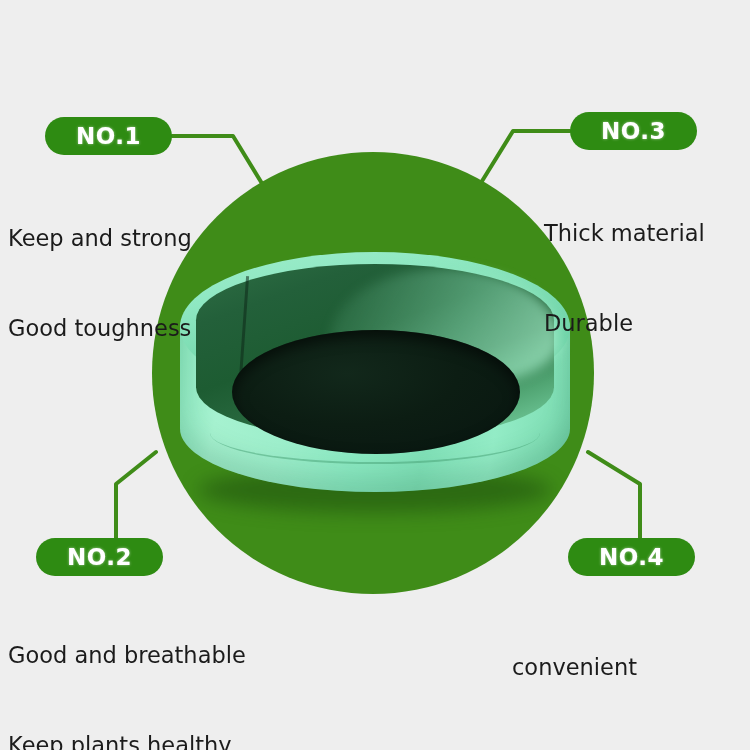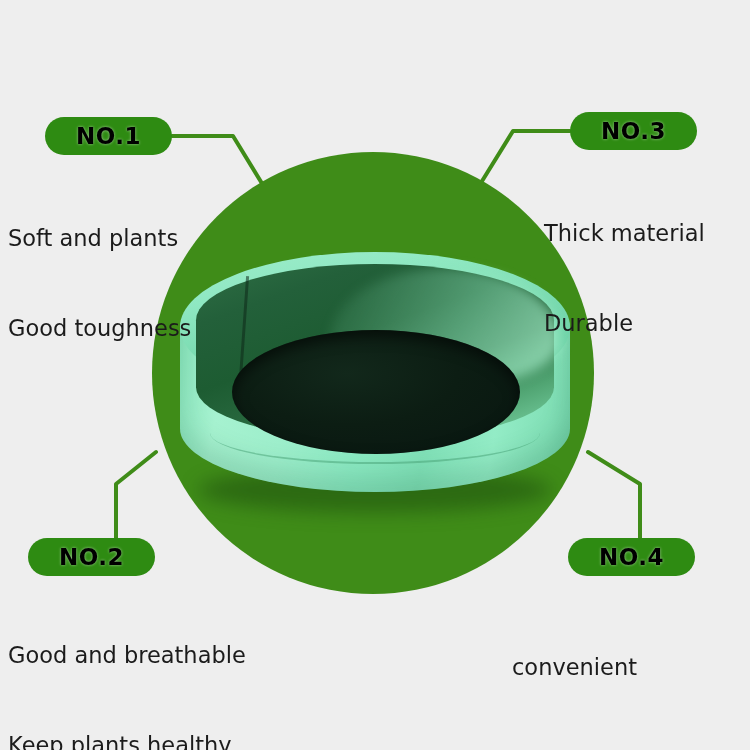--- a/index.html
+++ b/index.html
@@ -161,32 +161,32 @@
     background: rgba(22,66,12,.45);
     filter: blur(9px);
   }
 
   
   .pill {
     position: absolute;
     height: 38px;
     border-radius: 19px;
     background: #2e8b12;
-    color: #000000;
+    color: #ffffff;
     font-size: 23px;
     font-weight: bold;
     letter-spacing: .5px;
     display: flex;
     align-items: center;
     justify-content: center;
     text-shadow: 0 0 3px rgba(255,255,255,.55);
   }
   #pill-1 { left: 45px;  top: 117px; width: 127px; }
   #pill-3 { left: 570px; top: 112px; width: 127px; }
-  #pill-2 { left: 28px;  top: 538px; width: 127px; }
+  #pill-2 { left: 36px;  top: 538px; width: 127px; }
   #pill-4 { left: 568px; top: 538px; width: 127px; }
 
   
   .feature-text {
     position: absolute;
     color: #1b1b1b;
     font-size: 22.5px;
     line-height: 30px;
     white-space: pre;
   }
@@ -216,21 +216,21 @@
       <div class="bag-inner"></div>
       <div class="bag-innerlight"></div>
       <div class="bag-seam"></div>
       <div class="bag-base"></div>
       <div class="bag-stitch"></div>
     </div>
   </div>
 
   <div class="pill" id="pill-1">NO.1</div>
   <div class="feature-text" id="text-1">
-    <div>Soft and plants</div>
+    <div>Keep and strong</div>
     <div>Good toughness</div>
   </div>
 
   <div class="pill" id="pill-3">NO.3</div>
   <div class="feature-text" id="text-3">
     <div>Thick material</div>
     <div>Durable</div>
   </div>
 
   <div class="pill" id="pill-2">NO.2</div>

